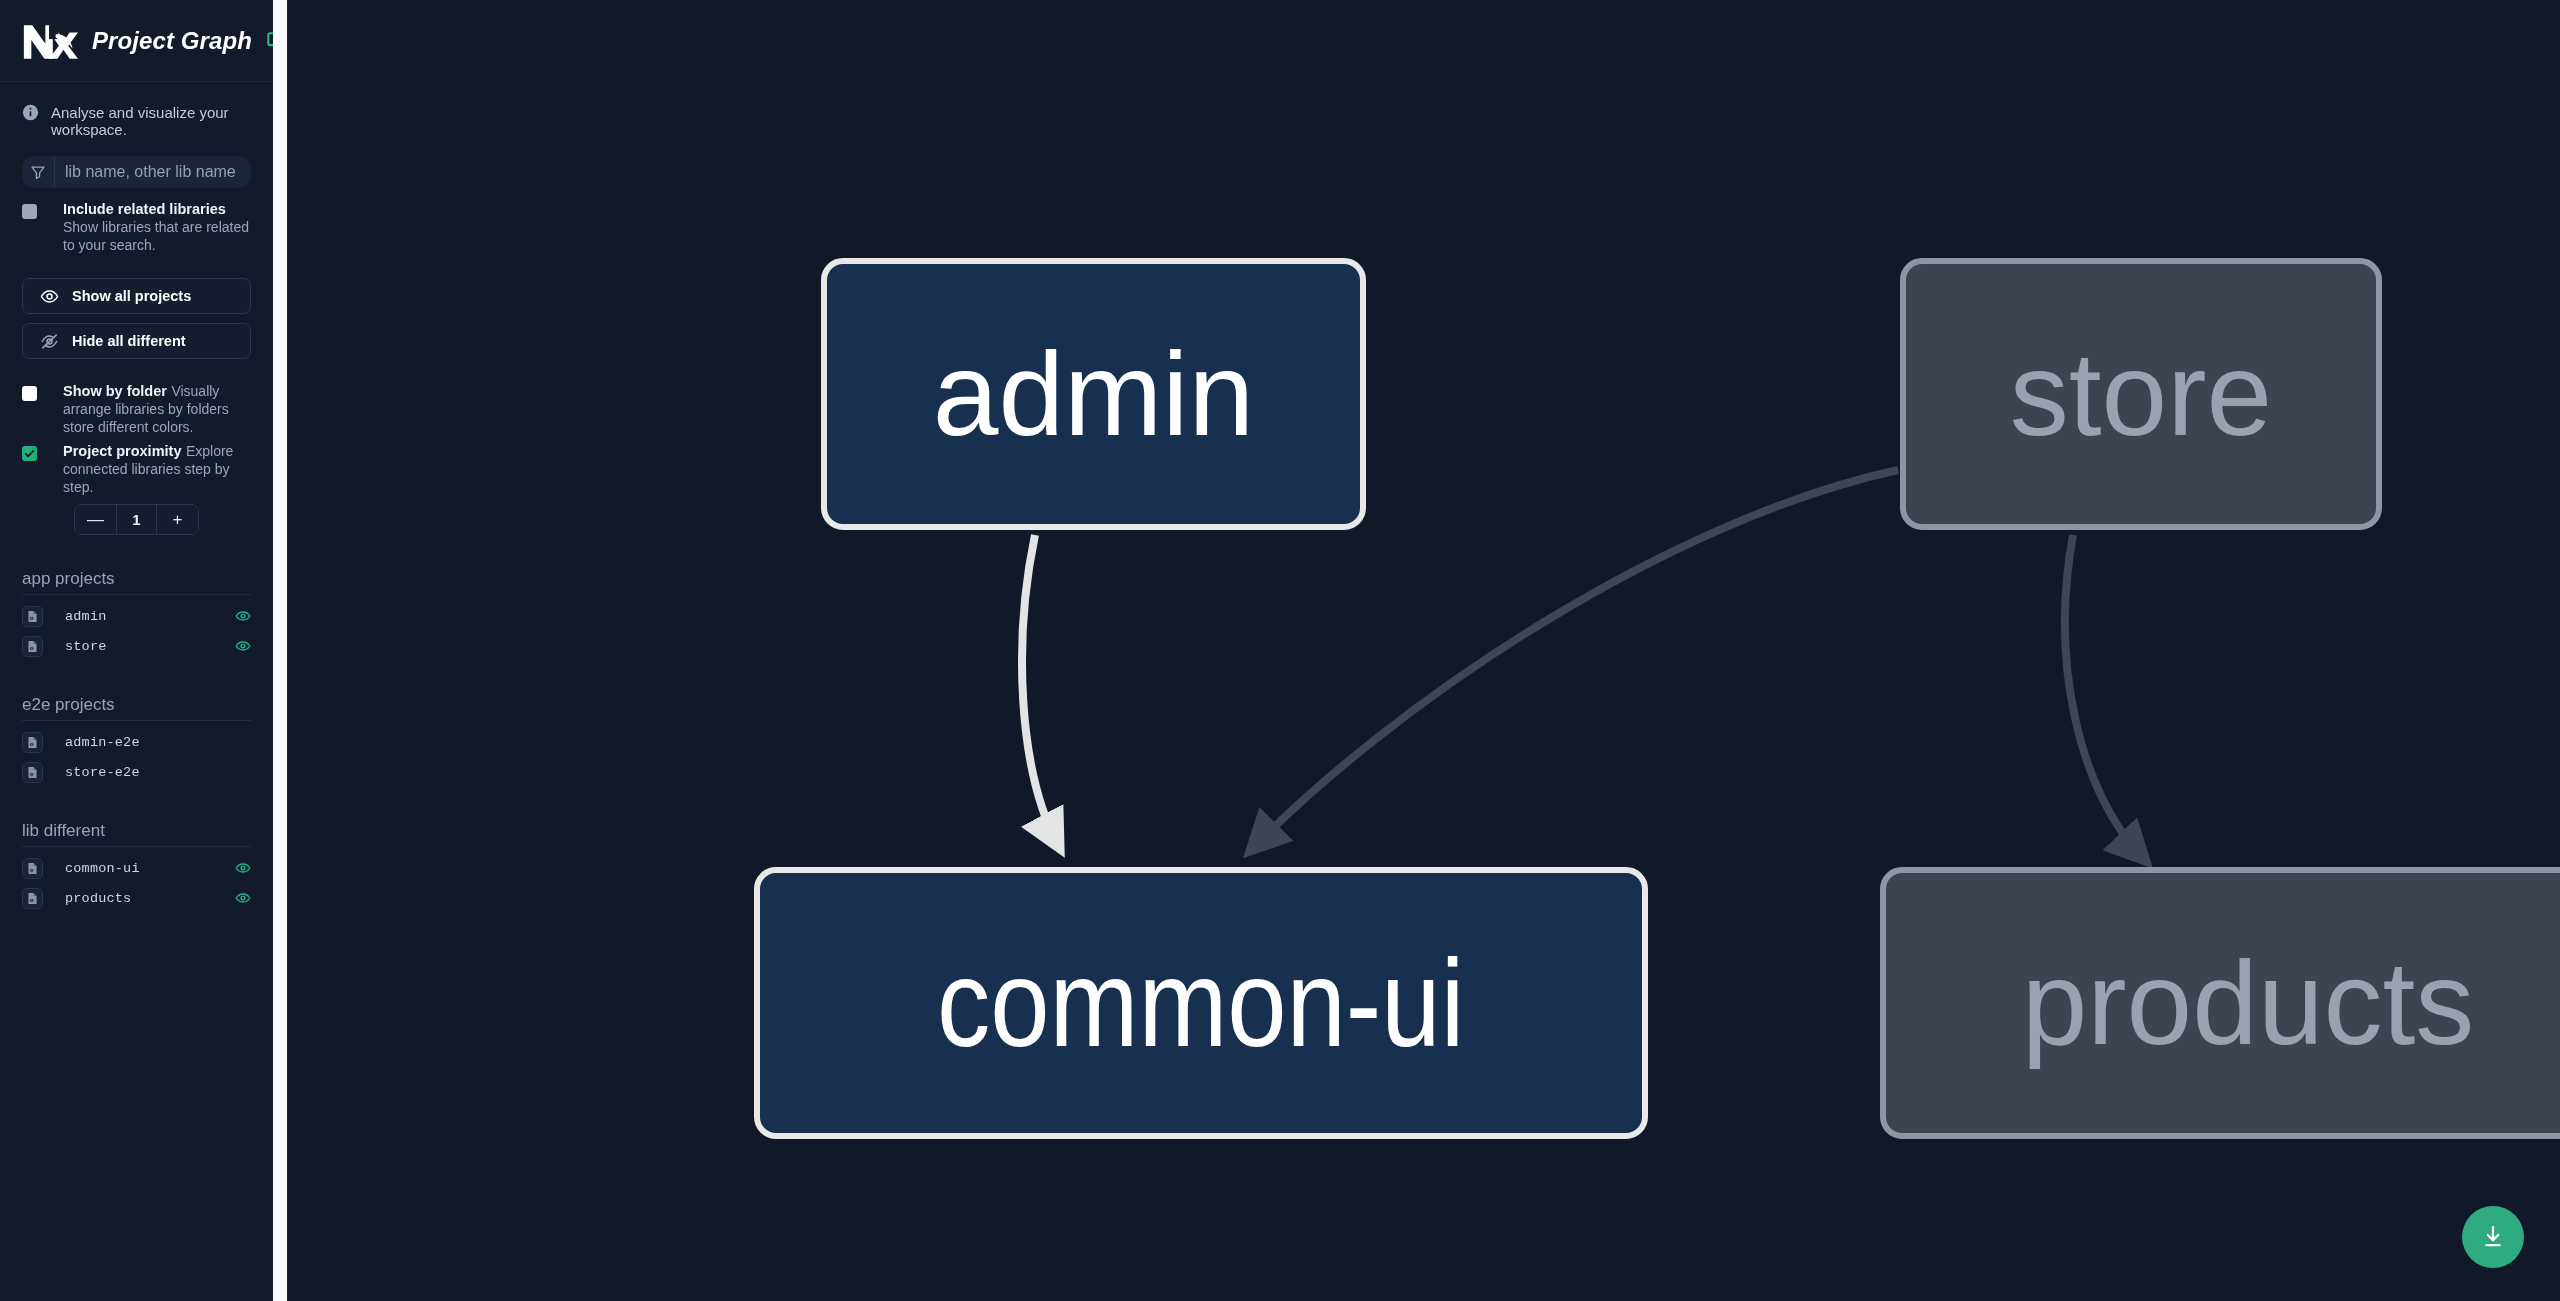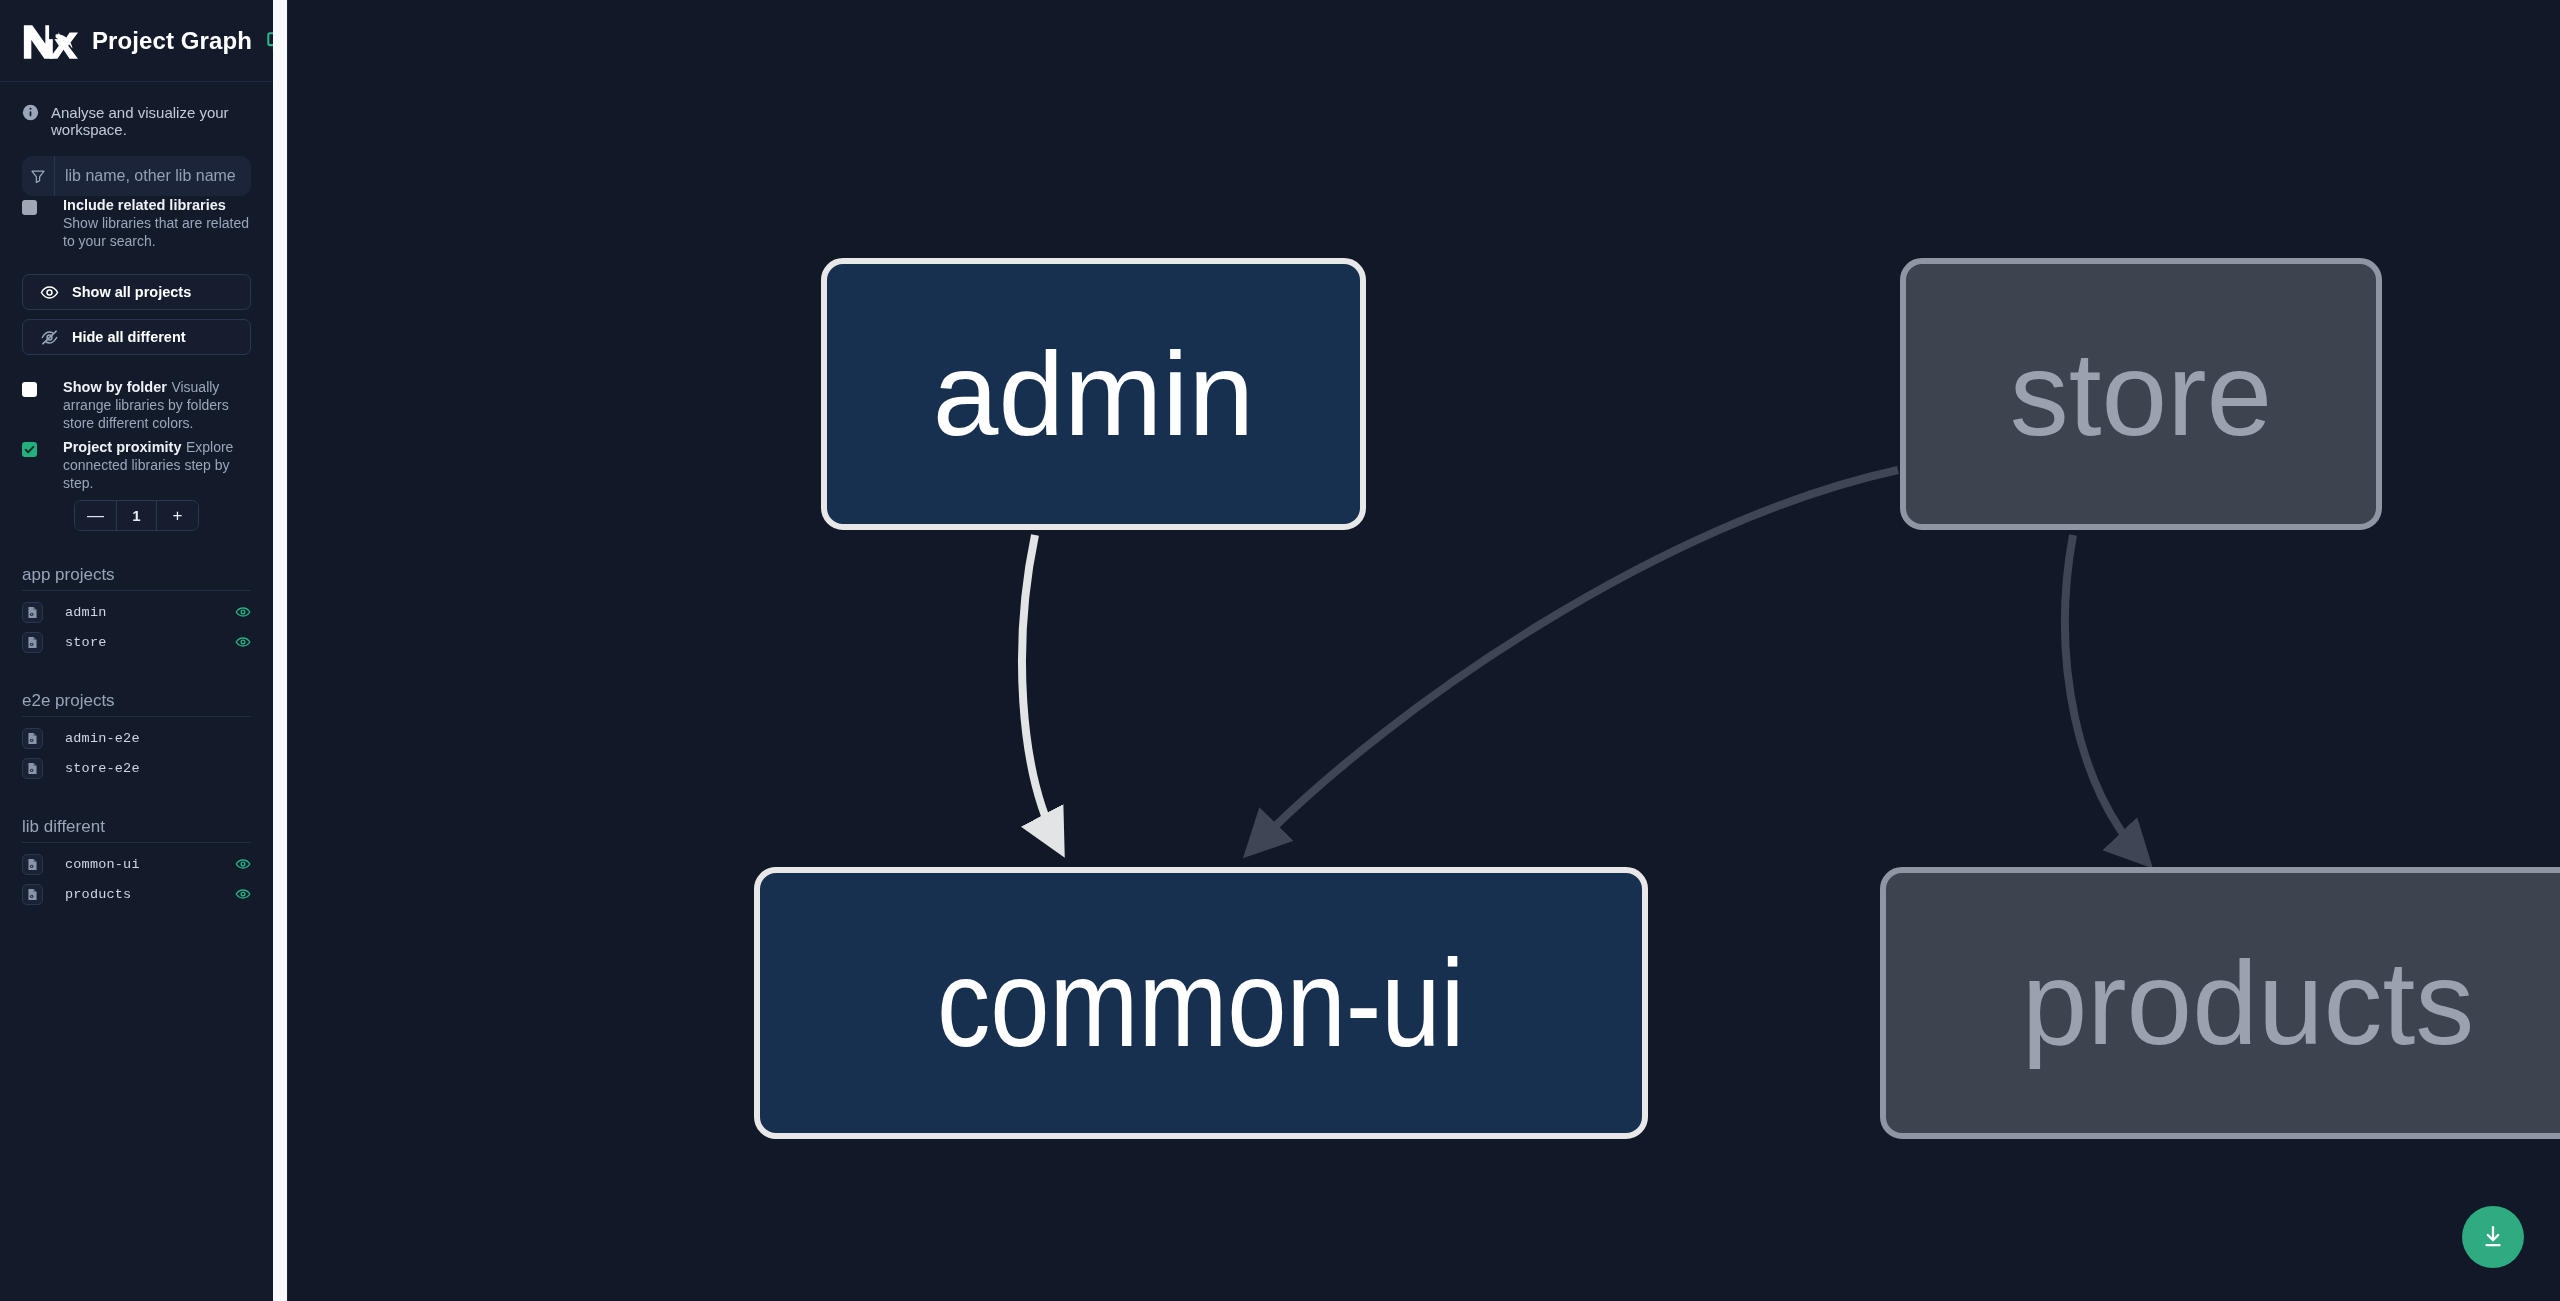--- a/index.html
+++ b/index.html
@@ -30,39 +30,41 @@
     height: 82px;
     display: flex; align-items: center;
     padding: 0 22px;
     border-bottom: 1px solid #1d2740;
     gap: 14px;
   }
   .nx-logo { width: 56px; height: 40px; flex: 0 0 56px; display:block; }
   .sb-title {
     color: #ffffff; font-size: 24px; font-weight: 700; letter-spacing: .1px;
     white-space: nowrap;
+    font-style: italic;
   }
   .monitor-icon { width: 22px; height: 22px; display:block; }
 
   .sb-tagline {
     display: flex; gap: 12px;
     padding: 22px 22px 18px 22px;
     color: #c2cad8; font-size: 15px;
   }
   .info-icon { width: 17px; height: 17px; flex:0 0 17px; display:block; }
 
   .sb-body { padding: 0 22px; }
 
   
   .search-wrap {
     display: flex; align-items: stretch;
     background: #1b2438;
     border-radius: 11px;
-    height: 40px;
+    height: 32px;
     overflow: hidden;
+    margin-bottom: 12px;
   }
   .search-icon-box {
     width: 33px; display: flex; align-items: center; justify-content: center;
     border-right: 1px solid #2a3550;
     flex: 0 0 33px;
   }
   .funnel-icon { width: 16px; height: 16px; display:block; }
   .search-input {
     flex: 1; background: transparent; border: 0; outline: none;
     color: #dbe2ec; font-size: 16px;

